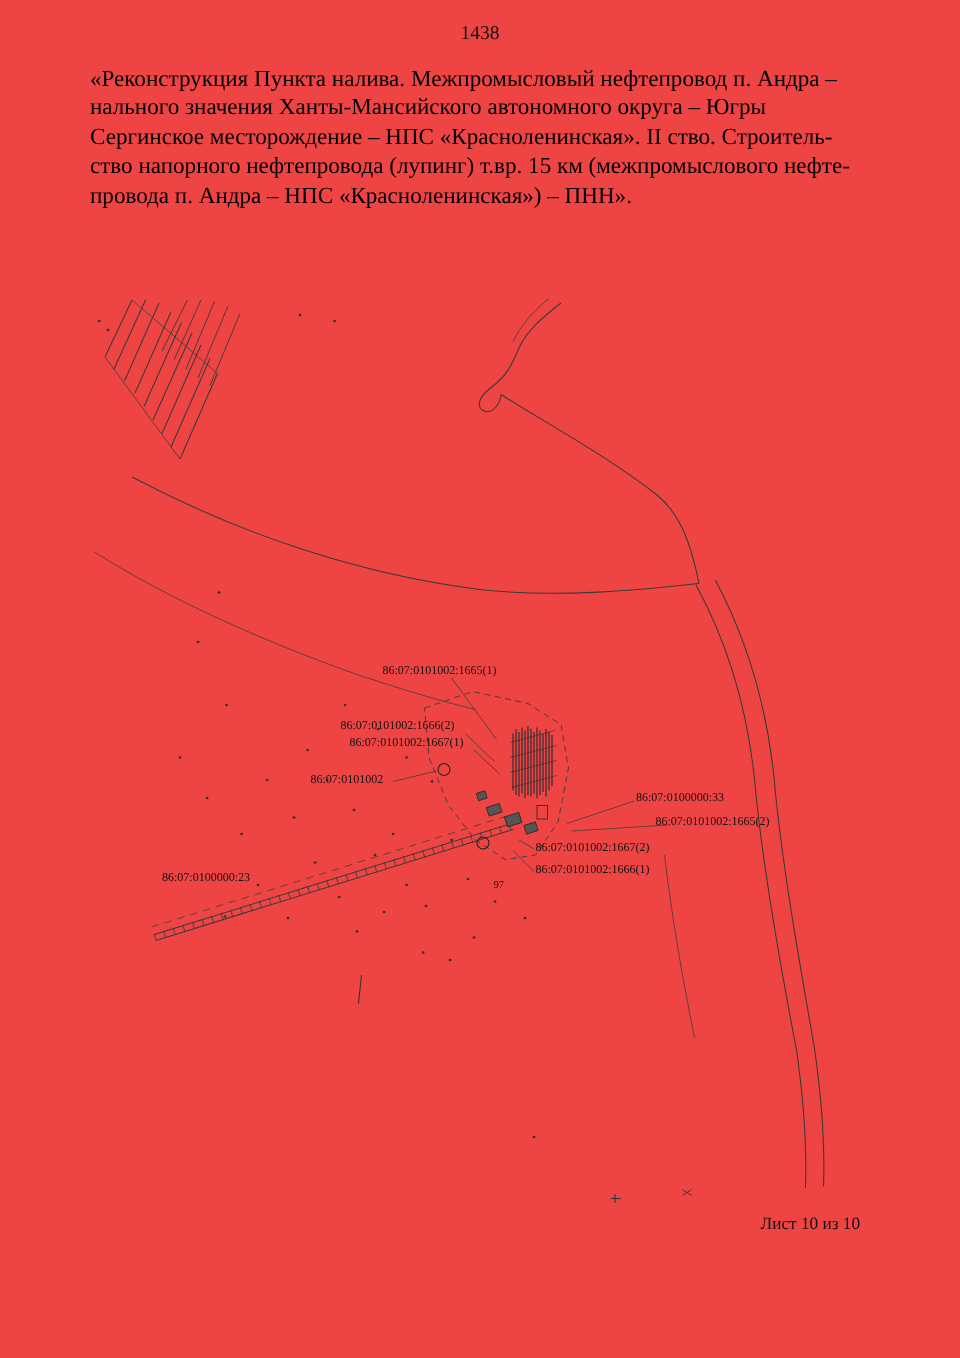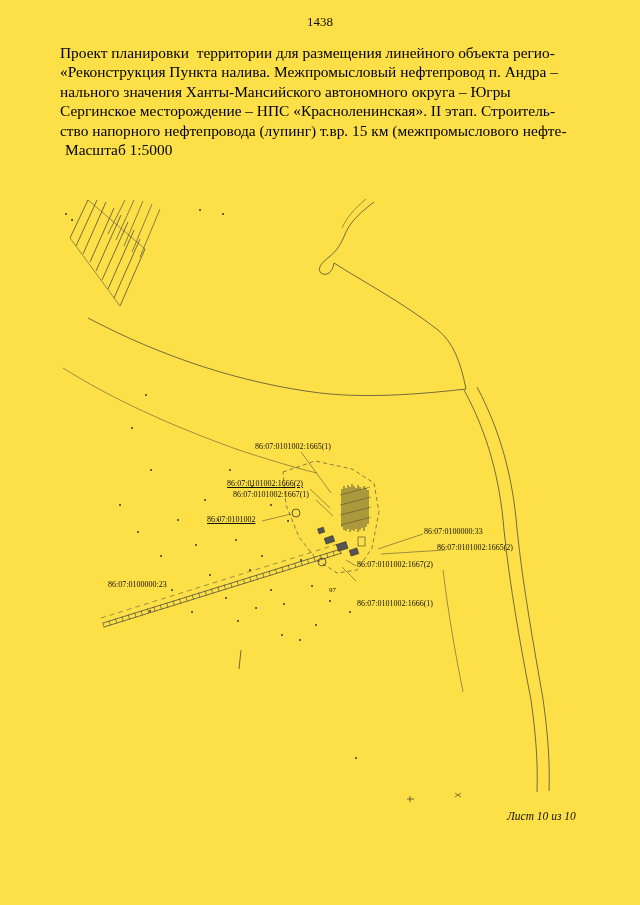--- a/index.html
+++ b/index.html
@@ -4,57 +4,56 @@
 <style>
   * { margin:0; padding:0; box-sizing:border-box; }
   html, body { background:#ffffff; }
   body {
     width:640px; height:905px;
     font-family:"Liberation Serif", serif;
     color:#000;
   }
   .page {
     position:relative; width:640px; height:905px;
-    background:#fde047; overflow:hidden;
+    background:#ef4444; overflow:hidden;
   }
   .page-number {
     position:absolute; top:14px; left:0; width:100%;
     text-align:center; font-size:13px; color:#111;
   }
   .text-block {
     position:absolute; left:60px; top:43px; width:528px;
     font-size:15.4px; line-height:19.4px; color:#000;
   }
   .text-line { white-space:pre; }
   .scale-line { padding-left:5px; }
   .map-svg { position:absolute; left:0; top:0; width:640px; height:905px; }
   .map-label {
     position:absolute; font-size:8px; line-height:9px;
     white-space:nowrap; color:#111;
   }
   .map-label.tiny { font-size:7px;margin-top:28px; }
   .sheet-label {
     position:absolute; left:507px; top:810px;
-    font-size:11.5px; color:#111; white-space:nowrap;font-style:italic;
+    font-size:11.5px; color:#111; white-space:nowrap;
   }
 </style>
 </head>
 <body>
 
 <div class="page">
 
   <div class="page-number">1438</div>
 
   <div class="text-block">
-    <div class="text-line">Проект планировки  территории для размещения линейного объекта регио-</div>
     <div class="text-line">«Реконструкция Пункта налива. Межпромысловый нефтепровод п. Андра –</div>
     <div class="text-line">нального значения Ханты-Мансийского автономного округа – Югры</div>
-    <div class="text-line">Сергинское месторождение – НПС «Красноленинская». II этап. Строитель-</div>
+    <div class="text-line">Сергинское месторождение – НПС «Красноленинская». II ство. Строитель-</div>
     <div class="text-line">ство напорного нефтепровода (лупинг) т.вр. 15 км (межпромыслового нефте-</div>
-    <div class="text-line scale-line">Масштаб 1:5000</div>
+    <div class="text-line">провода п. Андра – НПС «Красноленинская») – ПНН».</div>
   </div>
 
   <svg class="map-svg" viewBox="0 0 640 905" xmlns="http://www.w3.org/2000/svg">
 
     <g stroke="#3a3a3a" stroke-width="0.7" fill="none">
       <path d="M88,200 L70,238 M97,200 L76,246 M106,202 L83,254 M114,208 L90,262 M121,215 L96,271 M128,222 L102,280 M134,230 L108,289 M140,239 L114,298 M145,249 L120,306"></path>
       <path d="M88,200 L145,249 M70,238 L120,306" stroke-width="0.5"></path>
     </g>
 
     <g stroke="#3a3a3a" stroke-width="0.6" fill="none">
@@ -114,25 +113,25 @@
     <path stroke="#333" stroke-width="1.8" stroke-linecap="round" fill="none" d="M200,210h.1 M223,214h.1 M146,395h.1 M132,428h.1 M151,470h.1 M120,505h.1 M138,532h.1 M161,556h.1 M178,520h.1 M196,545h.1 M210,575h.1 M172,590h.1 M150,611h.1 M192,612h.1 M226,598h.1 M238,621h.1 M256,608h.1 M271,590h.1 M284,604h.1 M250,570h.1 M262,556h.1 M236,540h.1 M218,520h.1 M205,500h.1 M230,470h.1 M252,486h.1 M271,505h.1 M288,521h.1 M301,560h.1 M312,586h.1 M330,601h.1 M350,612h.1 M300,640h.1 M316,625h.1 M282,635h.1 M356,758h.1 M66,214h.1 M72,220h.1"></path>
 
     <g stroke="#333" stroke-width="0.7" fill="none">
       <path d="M241,650 L239,669"></path>
       <path d="M407,799 L414,799 M410,796 L410,802"></path>
       <path stroke-width="0.6" d="M455,793 L461,797 M461,793 L455,797"></path>
     </g>
   </svg>
 
   <div class="map-label" style="left:255px; top:442px;">86:07:0101002:1665(1)</div>
-  <div class="map-label" style="left:227px; top:479px;text-decoration:underline;">86:07:0101002:1666(2)</div>
+  <div class="map-label" style="left:227px; top:479px;">86:07:0101002:1666(2)</div>
   <div class="map-label" style="left:233px; top:490px;font-family:Liberation Serif, serif;">86:07:0101002:1667(1)</div>
-  <div class="map-label" style="left:207px; top:515px;text-decoration:underline;">86:07:0101002</div>
+  <div class="map-label" style="left:207px; top:515px;">86:07:0101002</div>
   <div class="map-label" style="left:108px; top:540px;margin-top:40px;">86:07:0100000:23</div>
   <div class="map-label" style="left:424px; top:527px;">86:07:0100000:33</div>
   <div class="map-label" style="left:437px; top:543px;">86:07:0101002:1665(2)</div>
   <div class="map-label" style="left:357px; top:560px;">86:07:0101002:1667(2)</div>
-  <div class="map-label" style="left:357px; top:575px;margin-top:24px;">86:07:0101002:1666(1)</div>
+  <div class="map-label" style="left:357px; top:575px;">86:07:0101002:1666(1)</div>
   <div class="map-label tiny" style="left:329px; top:558px;">97</div>
 
   <div class="sheet-label">Лист 10 из 10</div>
 
 </div>
 
 </body></html>

